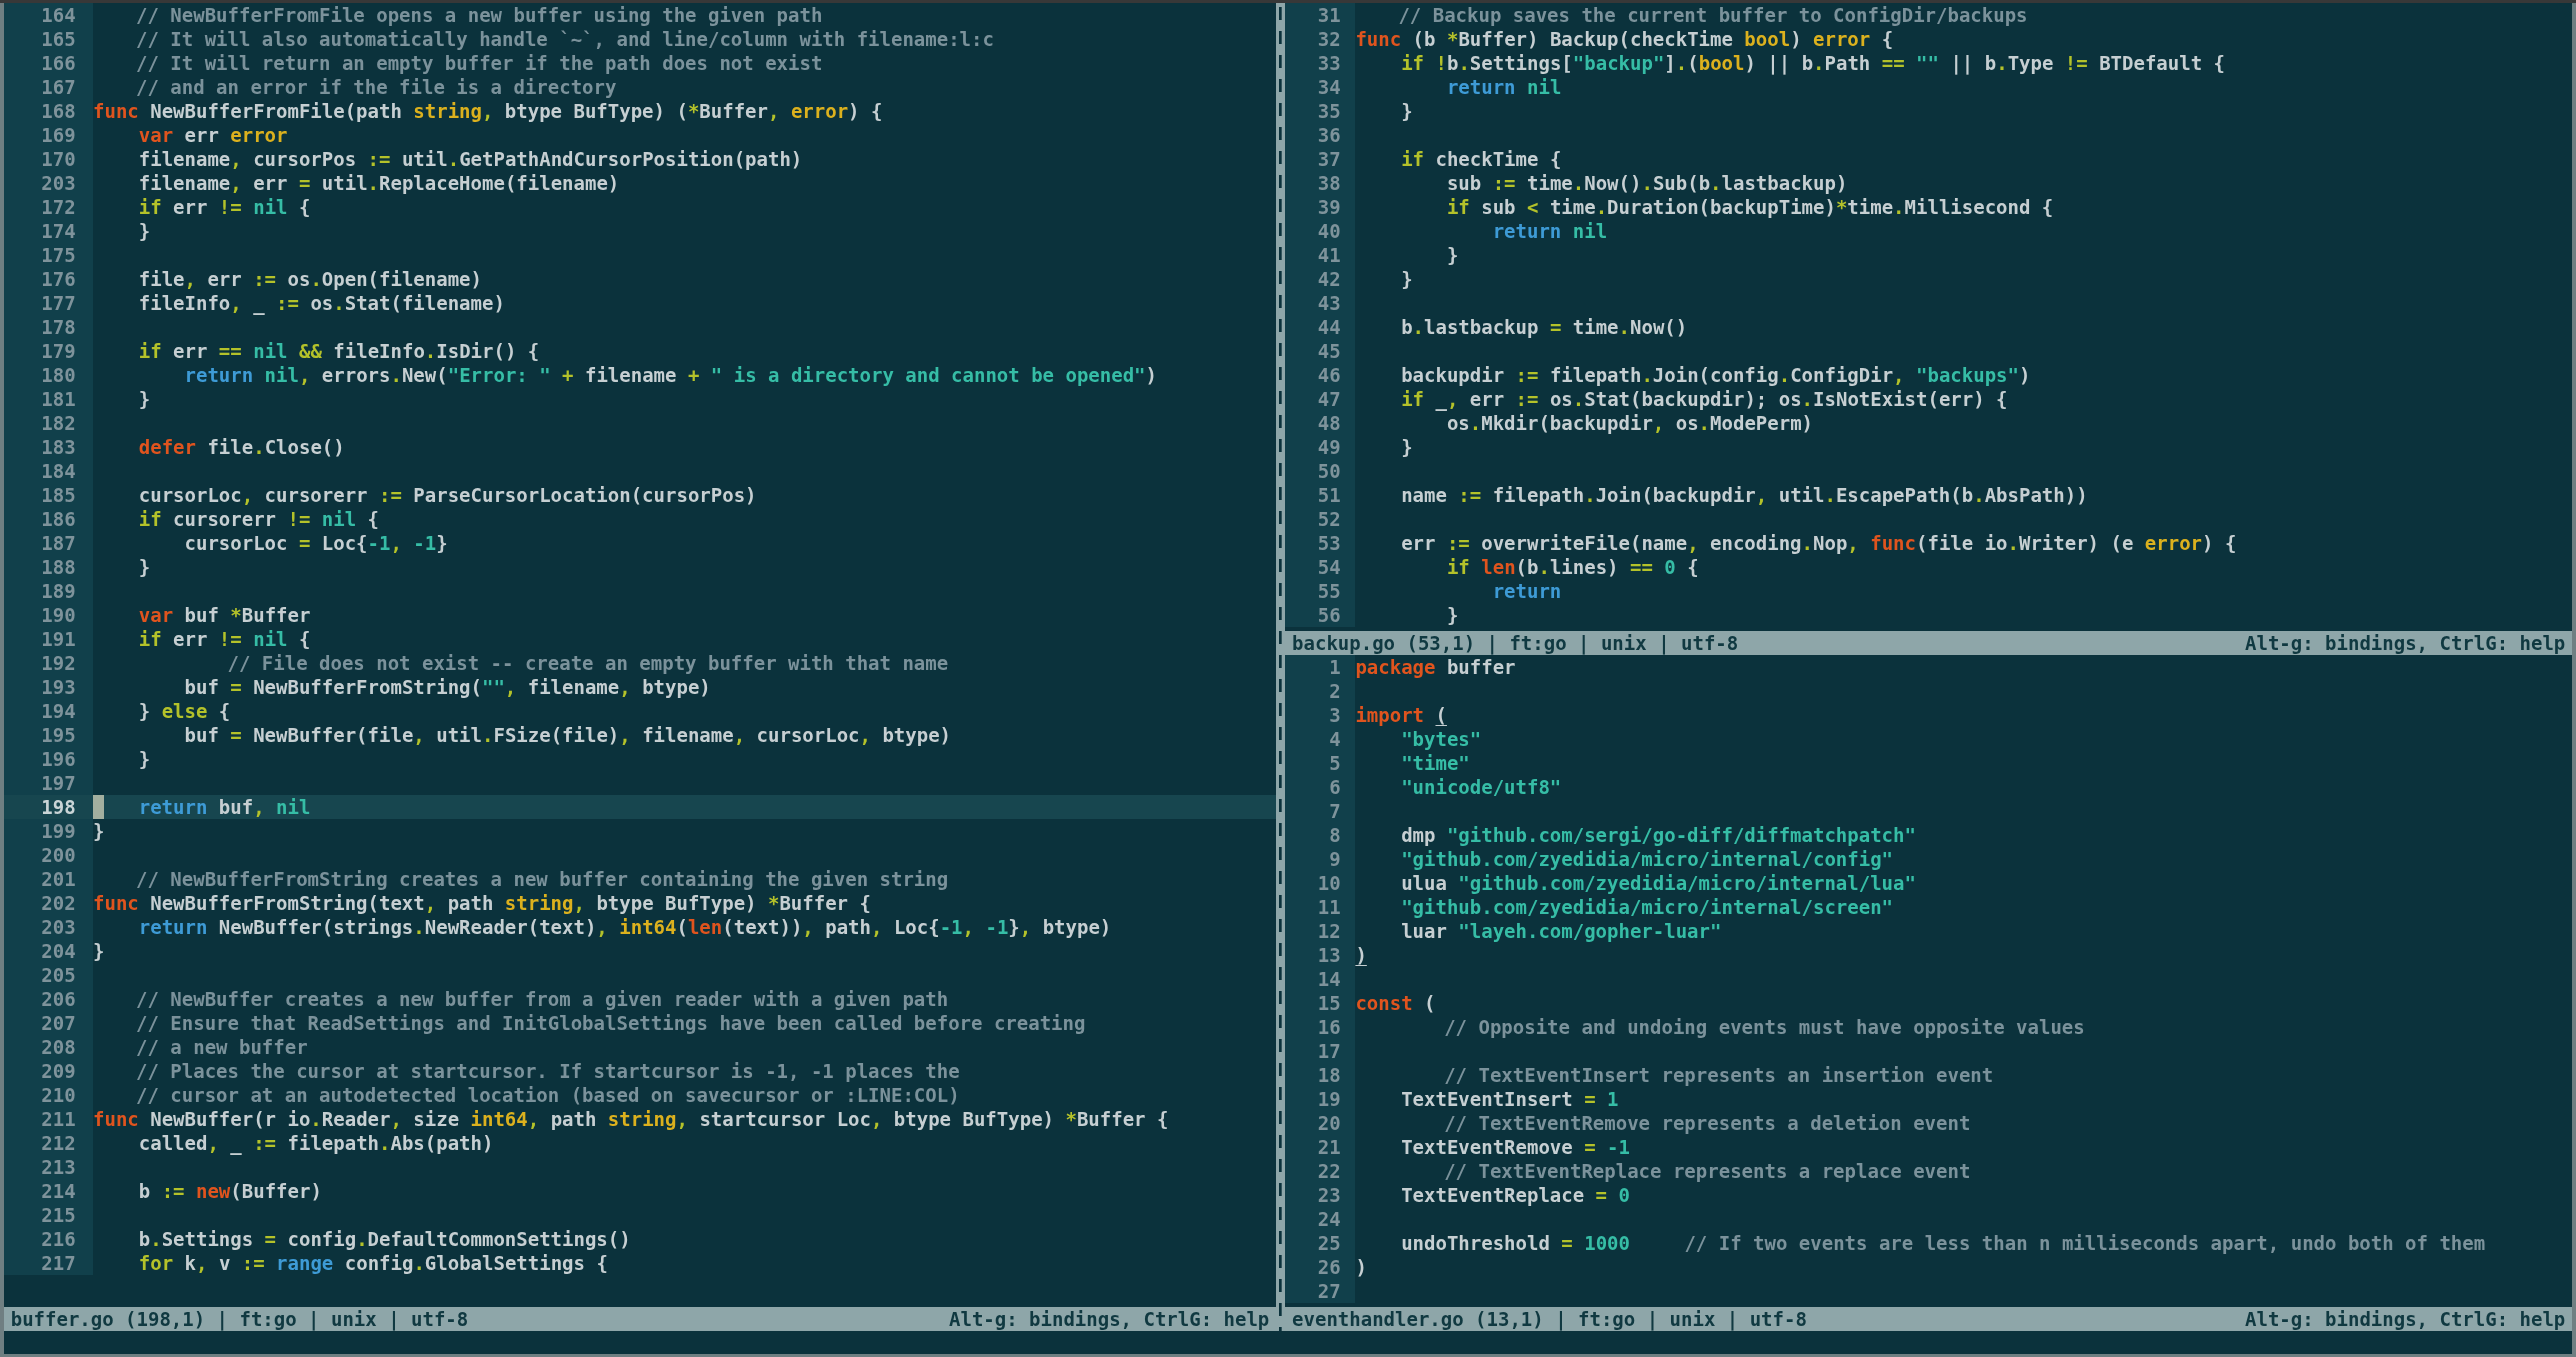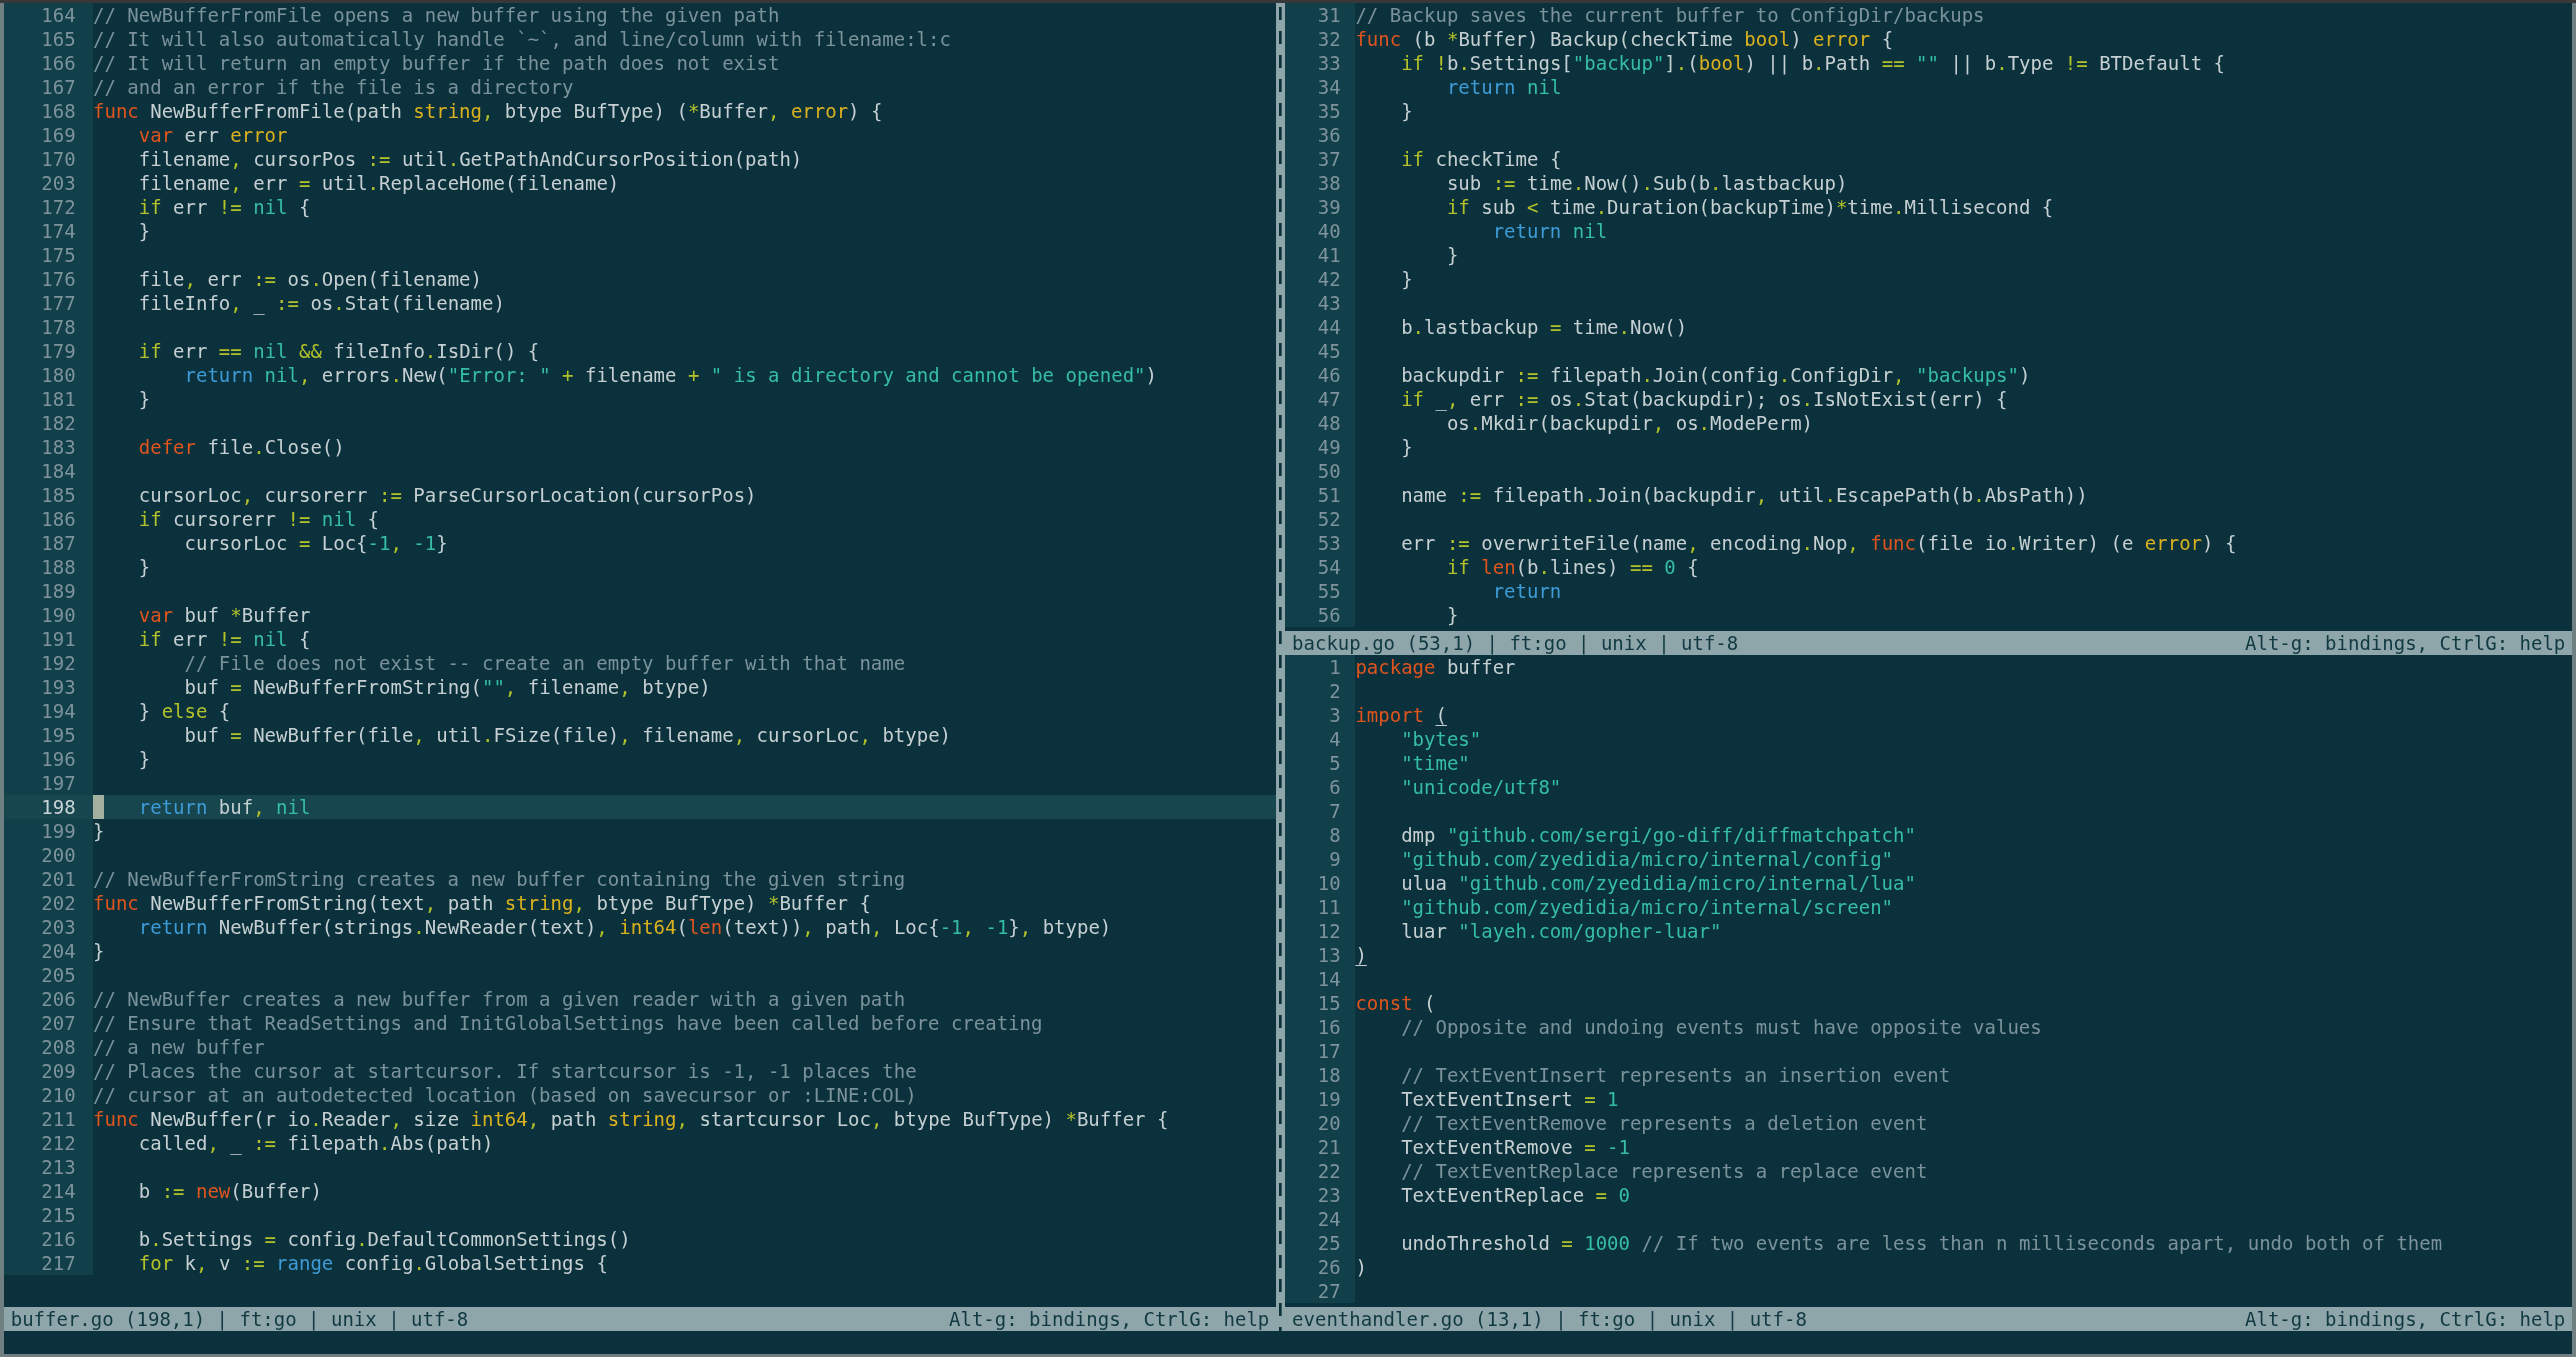--- a/index.html
+++ b/index.html
@@ -5,37 +5,37 @@
   :root{
     --bg:#0b323c; --gutter-bg:#11404b; --cursorline-bg:#17464f; --cursor-block:#a3af9f;
     --text:#c6cfd2; --comment:#7b929b; --line-number:#7e939b; --line-number-active:#c9d4d6;
     --keyword:#e0541e; --statement:#b4c22a; --special:#3e9bd6; --constant:#36bda6; --type:#dcb11e;
     --status-bg:#8ea6a9; --status-text:#103941; --divider-bg:#8ea6a9; --divider-dash:#0b323c;
     --border-top:#383838; --border-side:#6f7f82;
   }
   html,body{margin:0;padding:0;}
   body{width:2576px;height:1358px;overflow:hidden;background:var(--border-side);
        font-family:"DejaVu Sans Mono","Liberation Mono",monospace;font-size:19px;}
-  .window{width:2576px;height:972px;display:flex;flex-direction:column;}
+  .window{width:2576px;height:972px;display:flex;flex-direction:column;font-weight:bold;}
   .top-edge{height:2.7px;background:var(--border-top);flex:none;}
   .cols{display:flex;height:1328px;margin:0 4px;flex:none;}
   .pane-left{width:1272px;flex:none;display:flex;flex-direction:column;}
   .pane-right{flex:1;display:flex;flex-direction:column;min-width:0;}
   .divider{width:9.4px;flex:none;background:var(--divider-bg);
     background-image:repeating-linear-gradient(to bottom,transparent 0 4px,var(--divider-dash) 4px 17.4px,transparent 17.4px 24px);
     background-size:2.7px 100%;background-repeat:no-repeat;background-position:center top;}
   .code{background:var(--bg);overflow:hidden;flex:none;}
   .row{display:flex;height:24px;line-height:24px;white-space:pre;}
   .gutter{flex:none;background:var(--gutter-bg);color:var(--line-number);text-align:right;box-sizing:border-box;}
   .pane-left .gutter{width:89px;padding-right:17.4px;}
   .pane-right .gutter{width:70px;padding-right:14.8px;}
   .content{flex:1;color:var(--text);min-width:0;}
   .row.active .content{background:var(--cursorline-bg);}
   .row.active .gutter{background:var(--cursorline-bg);color:var(--line-number-active);}
-  .tk-d{color:var(--text);} .tk-m{color:var(--comment);} .tk-k{color:var(--keyword);margin-top:6px;}
+  .tk-d{color:var(--text);} .tk-m{color:var(--comment);padding-left:43px;} .tk-k{color:var(--keyword);margin-top:6px;}
   .tk-s{color:var(--statement);} .tk-r{color:var(--special);} .tk-c{color:var(--constant);}
   .tk-t{color:var(--type);}
   .tk-u{color:var(--text);text-decoration:underline;text-underline-offset:3.4px;}
   .cursor-block{display:inline-block;width:11.4px;height:24px;background:var(--cursor-block);vertical-align:top;}
   .statusbar{height:24px;line-height:24px;flex:none;background:var(--status-bg);color:var(--status-text);
     display:flex;justify-content:space-between;padding:0 6.7px;white-space:pre;overflow:hidden;}
   .msgline{height:23px;margin:0 4px;background:var(--bg);flex:none;}
 </style>
 </head>
 <body>

